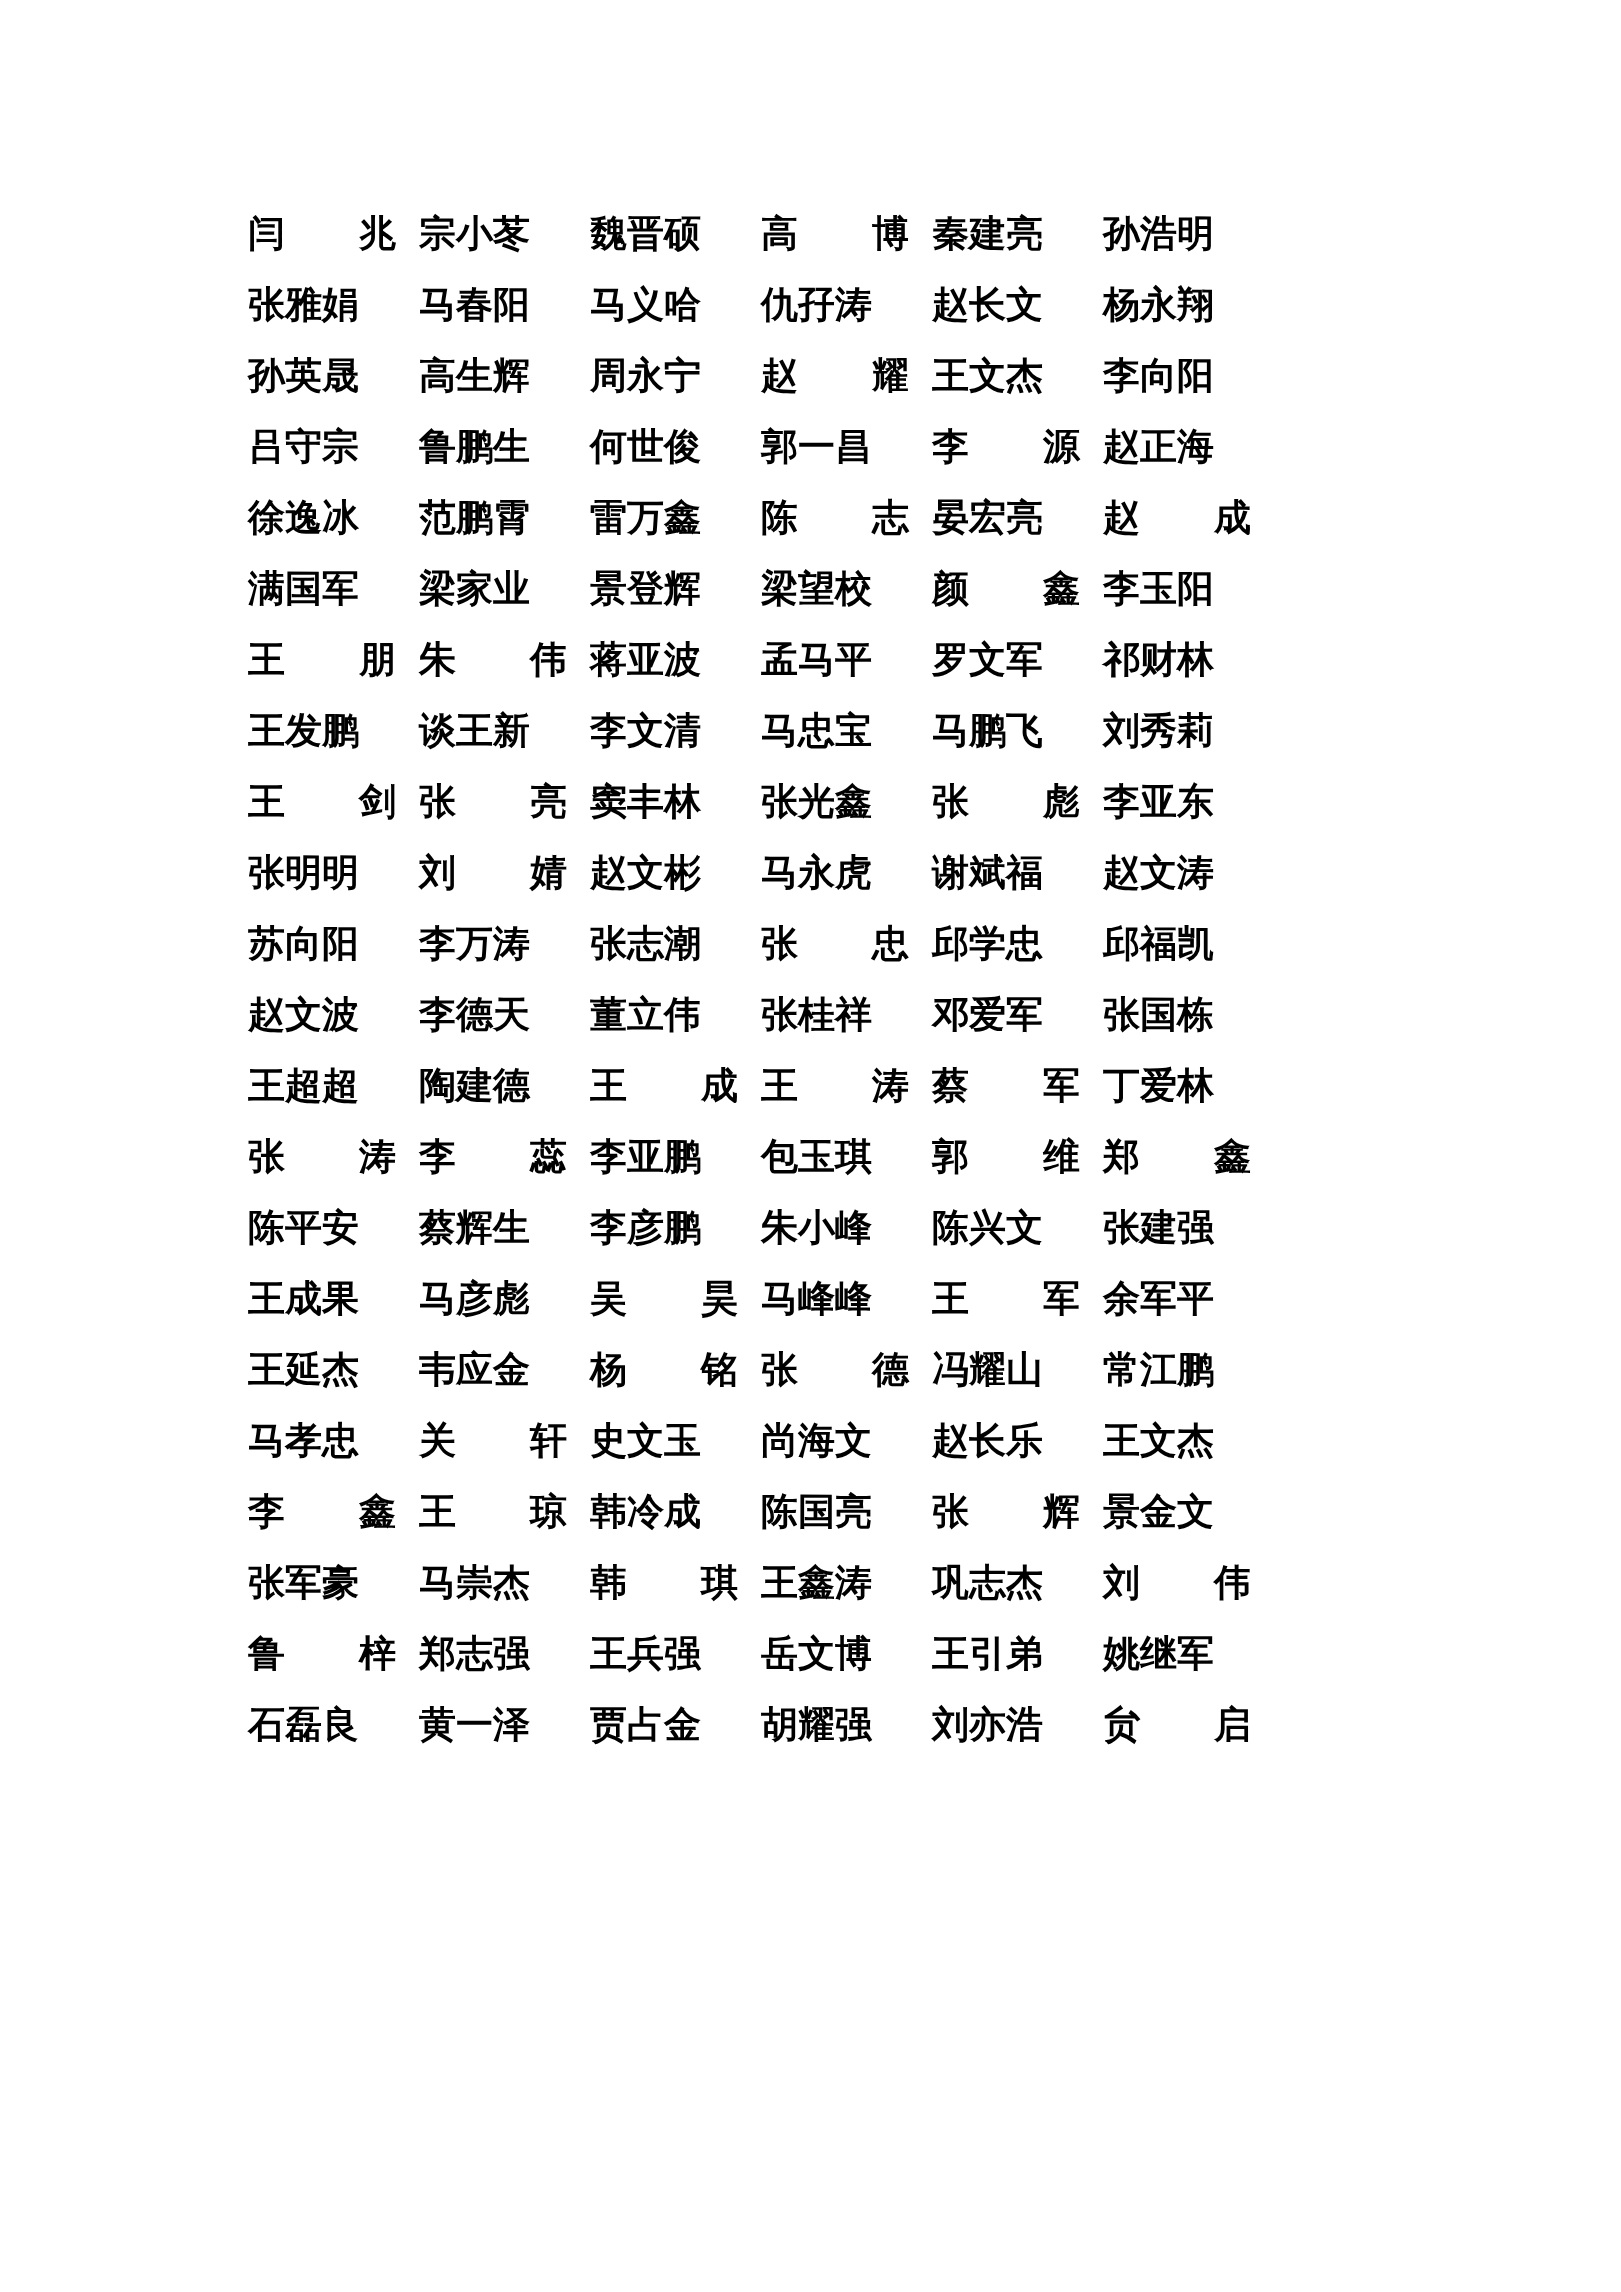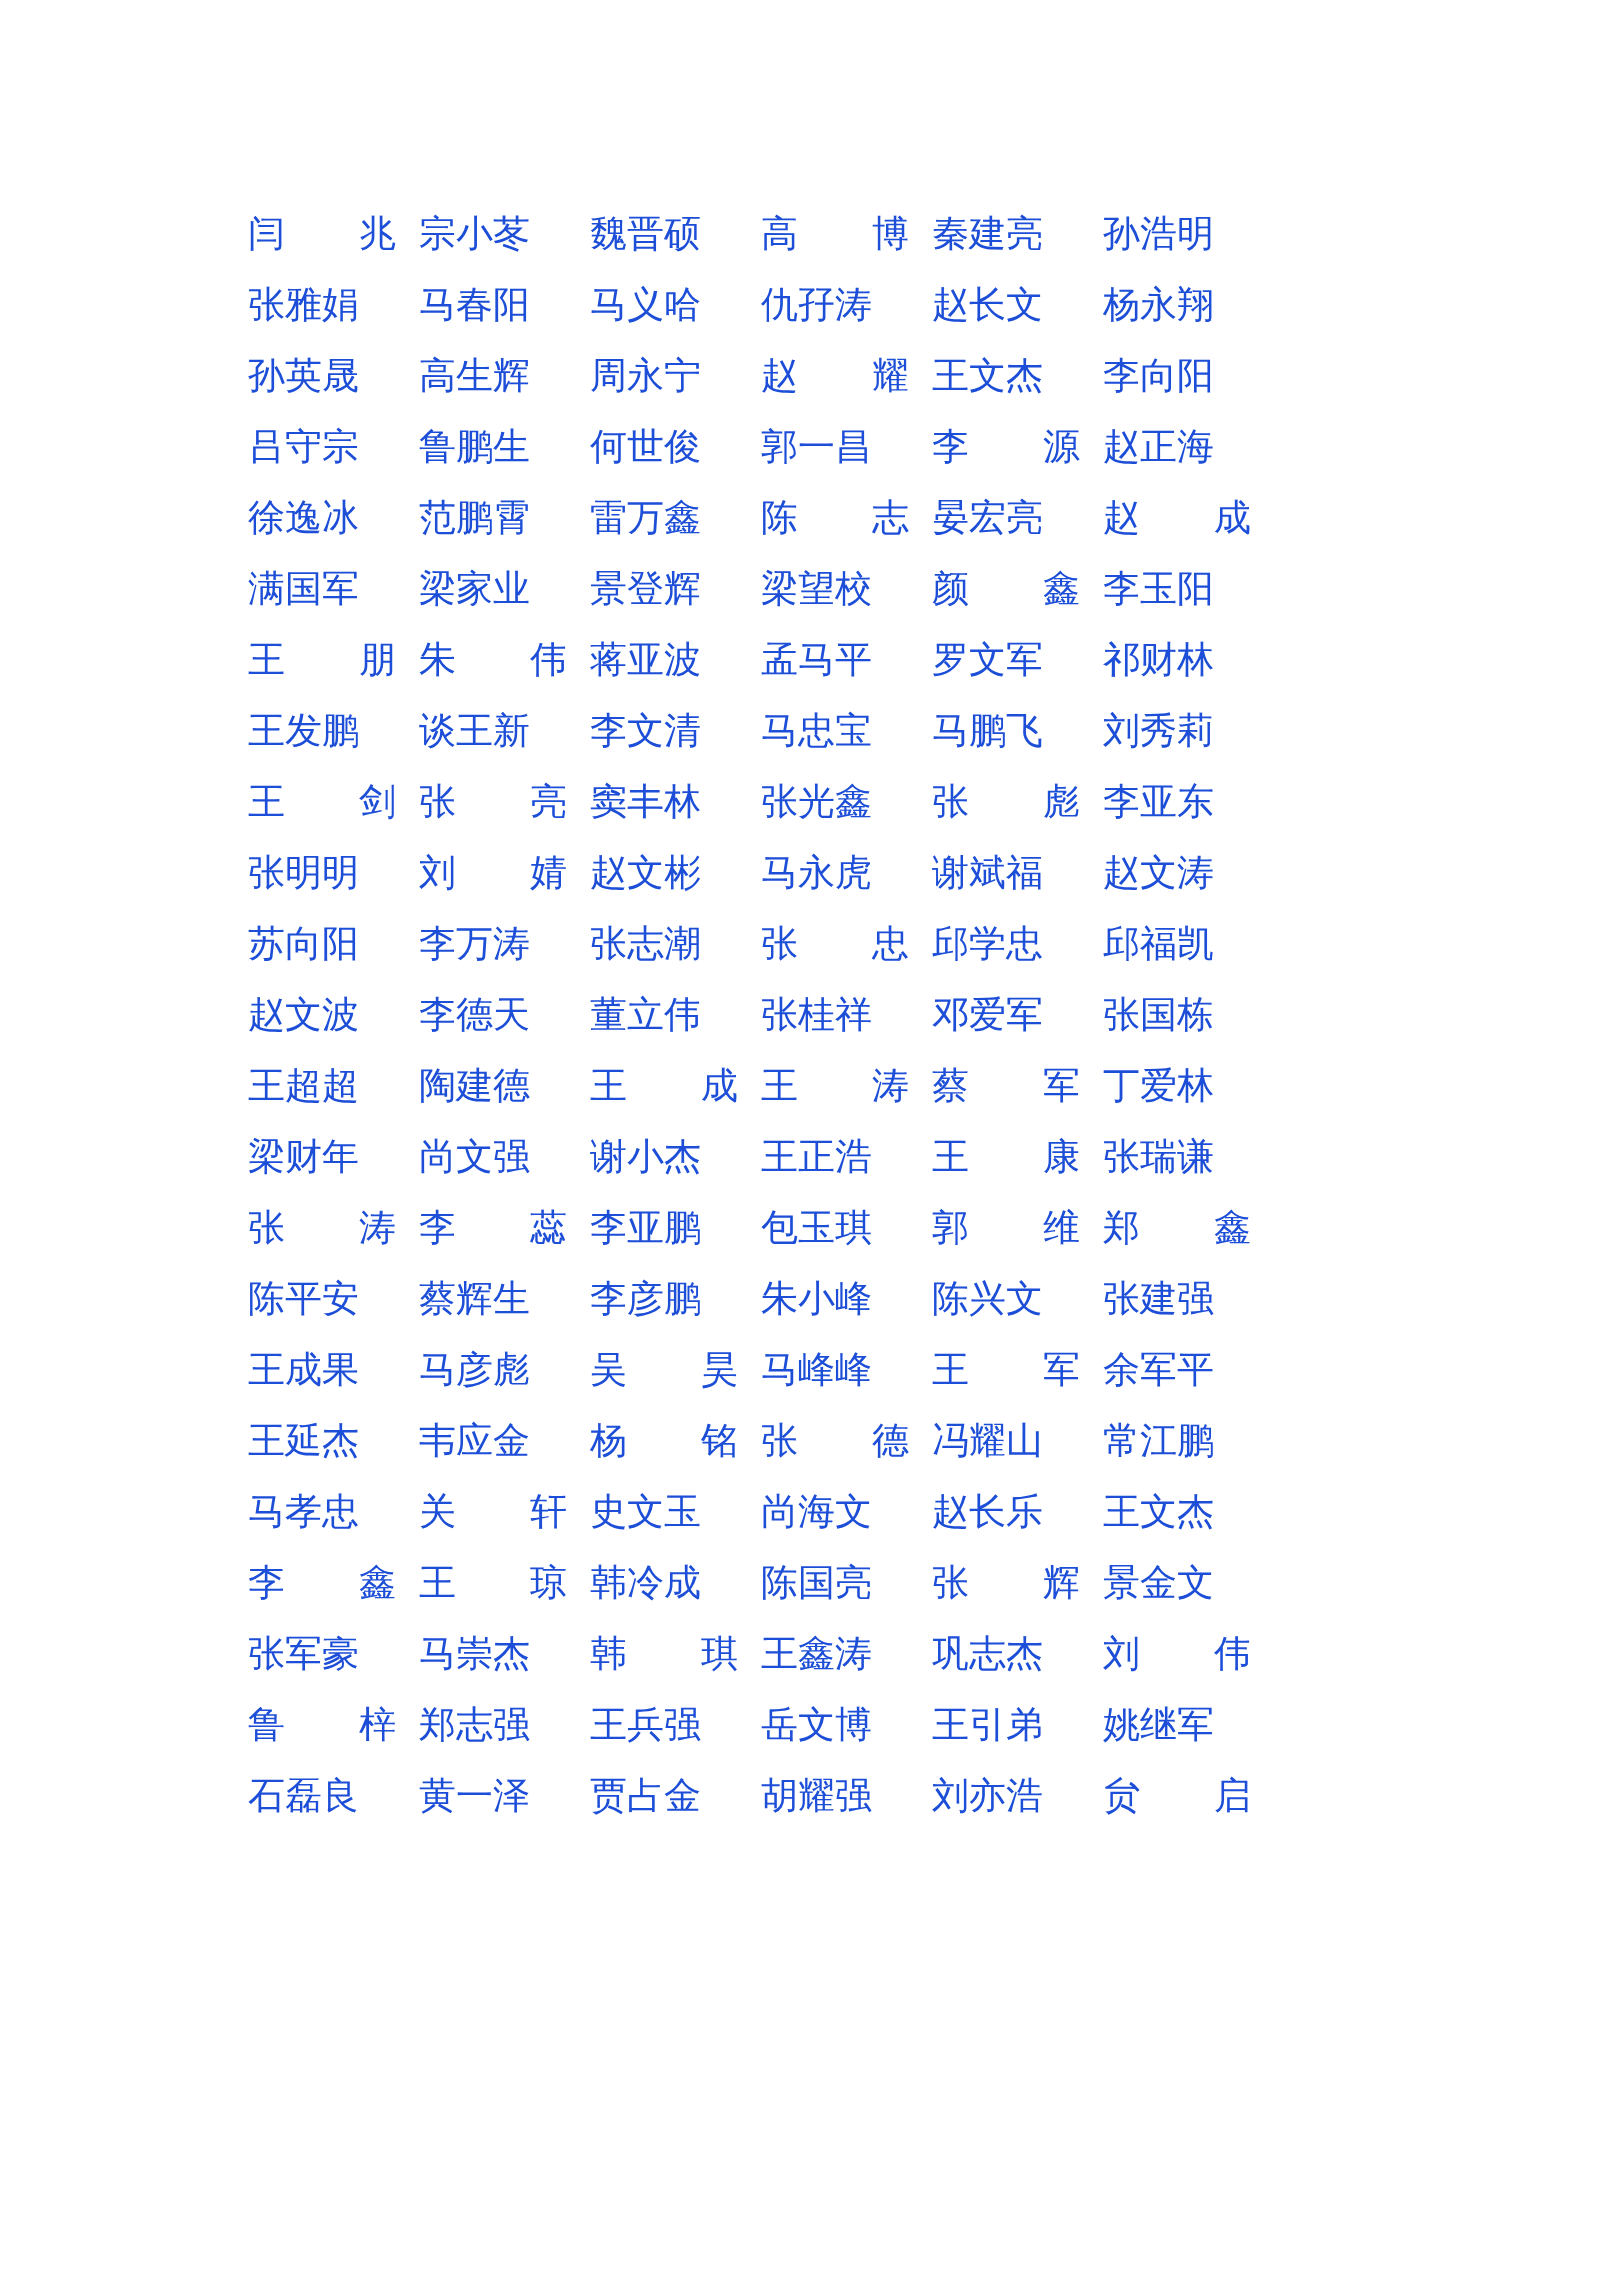--- a/index.html
+++ b/index.html
@@ -12,24 +12,24 @@
     width: 1621px;
     height: 2293px;
     background: #ffffff;
     overflow: hidden;
   }
   .name-grid {
     position: absolute;
     left: 248px;
     top: 198px;
     width: 1078px;
-    color: #1d4ed8;
+    color: #000000;
     font-family: "Liberation Serif", "DejaVu Serif", serif;
     font-size: 37px;
-    font-weight: 400;
+    font-weight: 700;
   }
   .name-row {
     display: flex;
     flex-direction: row;
     height: 71px;
     align-items: center;
   }
   .name-cell {
     flex: 0 0 171px;
     width: 171px;
@@ -142,28 +142,20 @@
       </div>
       <div class="name-row">
         <div class="name-cell">王超超</div>
         <div class="name-cell">陶建德</div>
         <div class="name-cell">王　　成</div>
         <div class="name-cell">王　　涛</div>
         <div class="name-cell">蔡　　军</div>
         <div class="name-cell">丁爱林</div>
       </div>
       <div class="name-row">
-        <div class="name-cell">梁财年</div>
-        <div class="name-cell">尚文强</div>
-        <div class="name-cell">谢小杰</div>
-        <div class="name-cell">王正浩</div>
-        <div class="name-cell">王　　康</div>
-        <div class="name-cell">张瑞谦</div>
-      </div>
-      <div class="name-row">
         <div class="name-cell">张　　涛</div>
         <div class="name-cell">李　　蕊</div>
         <div class="name-cell">李亚鹏</div>
         <div class="name-cell">包玉琪</div>
         <div class="name-cell">郭　　维</div>
         <div class="name-cell">郑　　鑫</div>
       </div>
       <div class="name-row">
         <div class="name-cell">陈平安</div>
         <div class="name-cell">蔡辉生</div>

